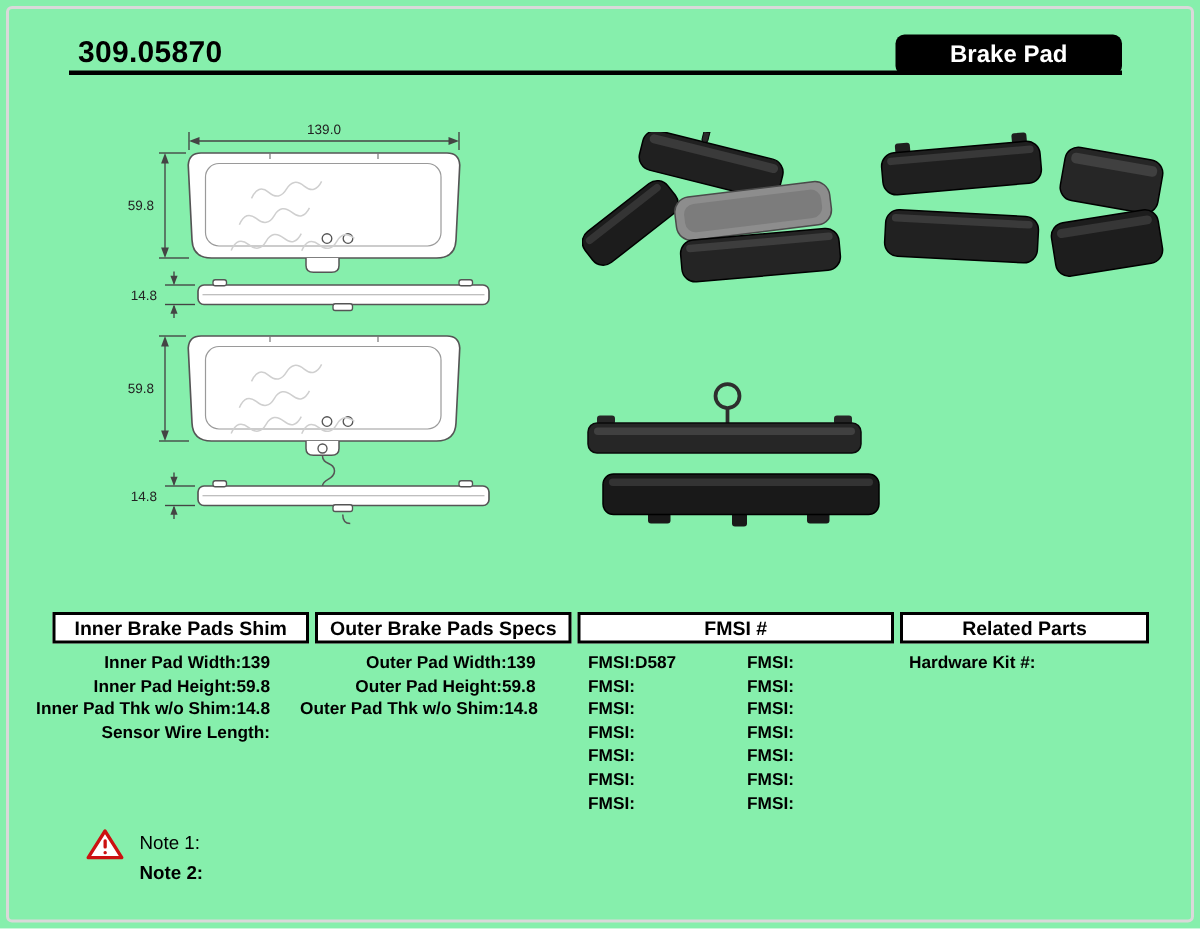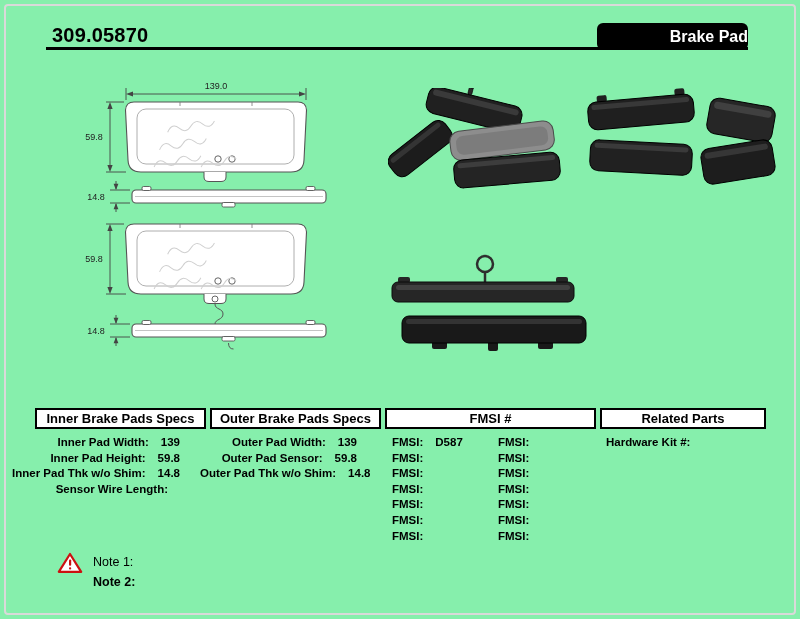--- a/index.html
+++ b/index.html
@@ -14,21 +14,21 @@
   .part-number {
     position: absolute; left: 52px; top: 24px;
     font-size: 20px; font-weight: bold; letter-spacing: 0.2px;
   }
   .header-rule {
     position: absolute; left: 46px; top: 47px; width: 702px; height: 3px; background: #000;
   }
   .product-badge {
     position: absolute; left: 597px; top: 23px; width: 151px; height: 27px;
     background: #000; color: #fff; border-radius: 6px;
-    display: flex; align-items: center; justify-content: flex-end;
+    display: flex; align-items: center; justify-content: center;
     font-size: 16px; font-weight: bold;
   }
   svg text { font-family: "Liberation Sans", sans-serif; }
   .tech-drawing { position: absolute; left: 80px; top: 78px; }
   .photos { position: absolute; left: 388px; top: 88px; }
 
   .spec-col { position: absolute; top: 408px; }
   .col-inner   { left: 0px;   width: 206px; }
   .col-outer   { left: 175px; width: 206px; }
   .col-fmsi    { left: 385px; width: 211px; }
@@ -39,21 +39,21 @@
   }
   .col-inner .spec-header, .col-outer .spec-header { margin-left: 35px; width: 167px; }
   .col-fmsi .spec-header { width: 207px; }
   .col-related .spec-header { width: 162px; }
   .spec-row {
     font-size: 11.5px; font-weight: bold; line-height: 15.6px;
     white-space: nowrap; color: #000;
   }
   .col-inner .spec-row { text-align: right; padding-right: 26px; }
   .col-outer .spec-row { text-align: right; padding-right: 24px; padding-left: 25px; }
-  .spec-row .value { margin-left: 12px; }
+  .spec-row .value { margin-left: 0; }
   .fmsi-row { display: flex; }
   .fmsi-cell-left  { width: 106px; padding-left: 7px; box-sizing: border-box; }
   .fmsi-cell-right { width: 105px; padding-left: 7px; box-sizing: border-box; }
   .related-row { padding-left: 6px; }
 
   .warning-icon { position: absolute; left: 57px; top: 552px; }
   .note1-label { position: absolute; left: 93px;  top: 555px; font-size: 12.5px; font-weight: normal; }
   .note1-text  { position: absolute; left: 143px; top: 555px; font-size: 12.5px; font-weight: bold; color: #cc1111; }
   .note2-label { position: absolute; left: 93px;  top: 575px; font-size: 12.5px; font-weight: bold; }
   .note2-text  { position: absolute; left: 143px; top: 575px; font-size: 12.5px; font-weight: bold; }
@@ -215,42 +215,42 @@
     <g>
       <rect x="44" y="252" width="15" height="9" rx="2" fill="#191919"></rect>
       <rect x="150" y="252" width="15" height="9" rx="2" fill="#191919"></rect>
       <rect x="100" y="252" width="10" height="11" rx="2" fill="#191919"></rect>
       <rect x="14" y="228" width="184" height="27" rx="7" fill="#191919" stroke="#000"></rect>
       <rect x="18" y="231" width="176" height="5" rx="2.5" fill="#333333"></rect>
     </g>
   </svg>
 
   <div class="spec-col col-inner">
-    <div class="spec-header">Inner Brake Pads Specs</div>
+    <div class="spec-header">Inner Brake Pads Shim</div>
     <div class="spec-row">
       <span>Inner Pad Width:</span><span class="value">139</span>
     </div>
     <div class="spec-row">
       <span>Inner Pad Height:</span><span class="value">59.8</span>
     </div>
     <div class="spec-row">
       <span>Inner Pad Thk w/o Shim:</span><span class="value">14.8</span>
     </div>
     <div class="spec-row">
       <span>Sensor Wire Length:</span><span class="value"></span>
     </div>
   </div>
 
   <div class="spec-col col-outer">
     <div class="spec-header">Outer Brake Pads Specs</div>
     <div class="spec-row">
       <span>Outer Pad Width:</span><span class="value">139</span>
     </div>
     <div class="spec-row">
-      <span>Outer Pad Sensor:</span><span class="value">59.8</span>
+      <span>Outer Pad Height:</span><span class="value">59.8</span>
     </div>
     <div class="spec-row">
       <span>Outer Pad Thk w/o Shim:</span><span class="value">14.8</span>
     </div>
   </div>
 
   <div class="spec-col col-fmsi">
     <div class="spec-header">FMSI #</div>
     <div class="spec-row fmsi-row">
       <span class="fmsi-cell-left"><span>FMSI:</span><span class="value">D587</span></span>

